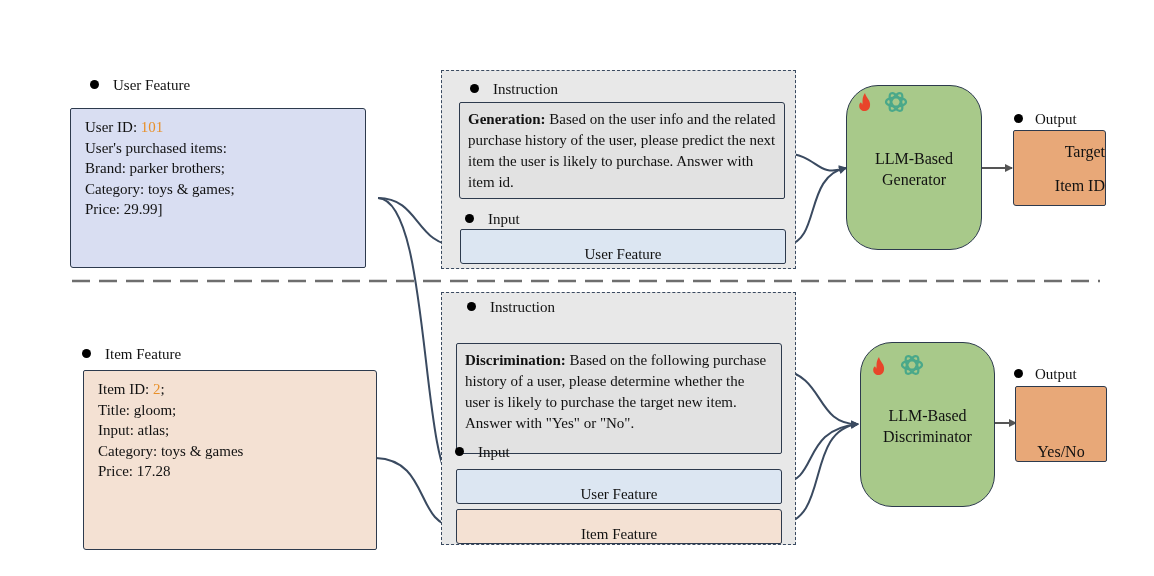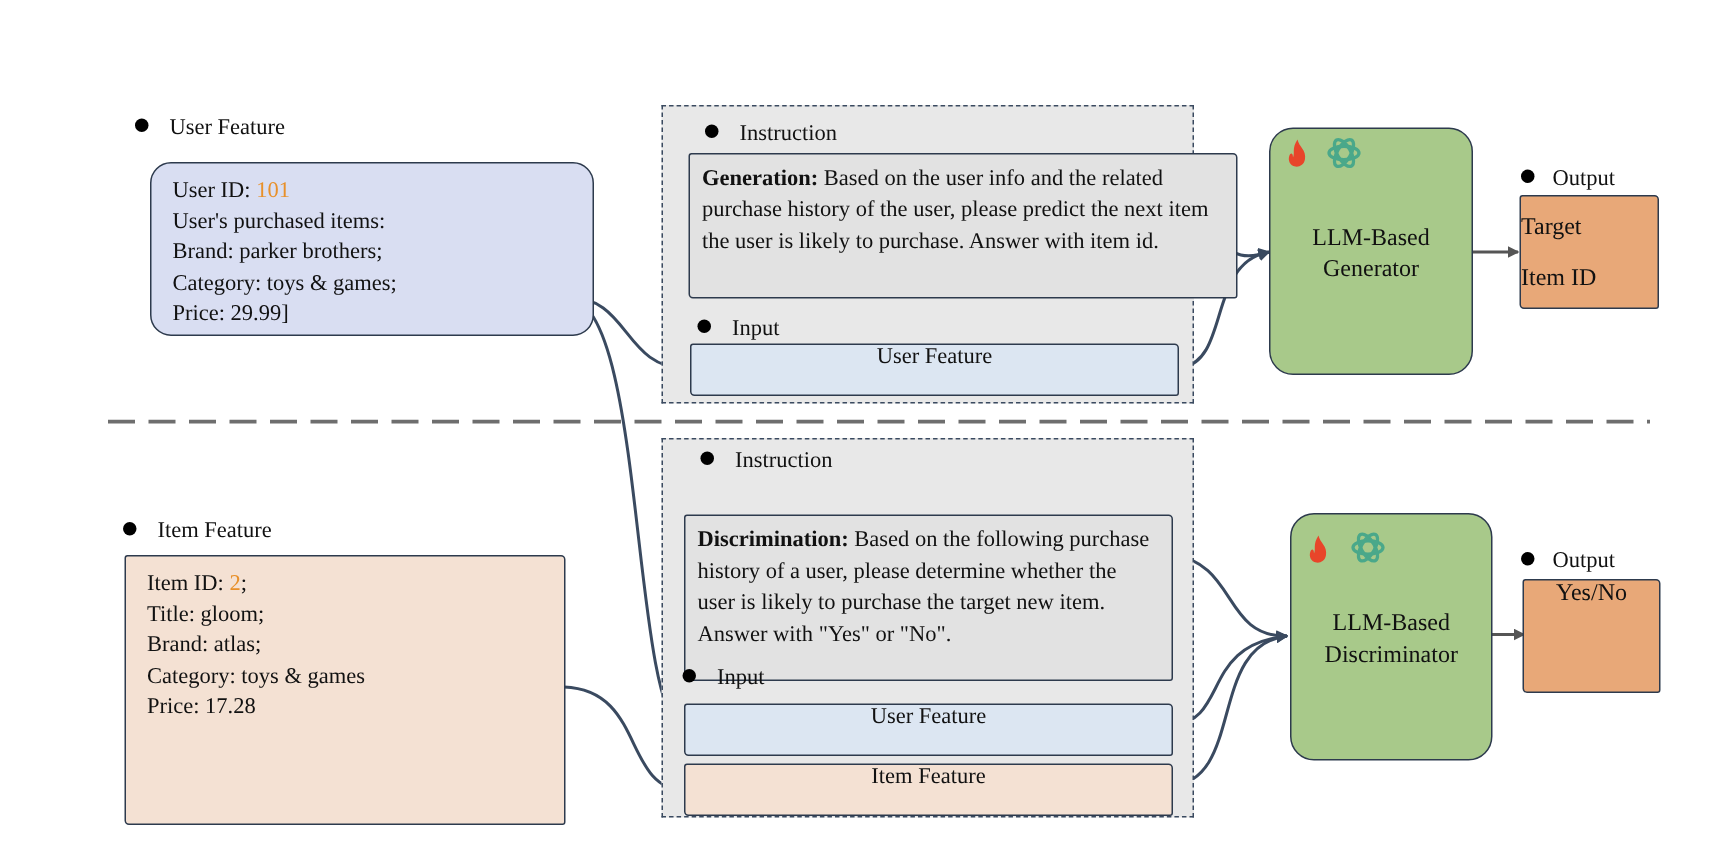--- a/index.html
+++ b/index.html
@@ -13,22 +13,22 @@
             border-radius:2px 3px 2px 3px; }
   .feat-text { font-size:15px; line-height:20.5px; padding:8px 0 0 14px; white-space:nowrap; }
   .orange { color:#e8902a; }
   .user-box { background:#d9def2; }
   .item-box { background:#f4e1d3; }
   .instr-box { background:#e2e2e2; }
   .input-user { background:#dce6f2; }
   .input-item { background:#f4e1d3; }
   .group { position:absolute; border:1.2px dashed #3a4a60; background:#e8e8e8; box-sizing:border-box; }
   .instr-text { font-size:15px; line-height:21px; padding:6px 8px 0 8px; }
-  .center-label { display:flex; align-items:flex-start; justify-content:center; font-size:15px; height:100%;gap:13px; }
-  .llm { position:absolute; background:#a8c98a; border:1.5px solid #2d3a4d; border-radius:16px; box-sizing:border-box;padding-left:20px; }
+  .center-label { display:flex; align-items:flex-end; justify-content:center; font-size:15px; height:100%;gap:13px; }
+  .llm { position:absolute; background:#a8c98a; border:1.5px solid #2d3a4d; border-radius:32px; box-sizing:border-box;padding-left:20px; }
   .llm-text { position:absolute; left:0; right:0; text-align:center; font-size:16px; line-height:21px; }
   .out-box { background:#e8a878; }
   .icon { position:absolute; }
 </style>
 </head>
 <body>
 
 <svg class="abs" style="left:0;top:0" width="1154" height="576">
   <defs>
     <marker id="arr" markerWidth="8" markerHeight="8" refX="7" refY="4" orient="auto" markerUnits="userSpaceOnUse">
@@ -51,48 +51,48 @@
   </g>
   <g stroke="#555" stroke-width="2">
     <line x1="981" y1="168" x2="1012" y2="168" marker-end="url(#arrg)"></line>
     <line x1="994" y1="423" x2="1016" y2="423" marker-end="url(#arrg)"></line>
   </g>
 </svg>
 
 <div class="bullet-label" style="left:90px;top:76px;">
   <span class="dot"></span><span>User Feature</span>
 </div>
-<div class="sketch user-box" style="left:100px;top:108px;width:296px;height:116px;border-radius:14px;">
+<div class="sketch user-box" style="left:70px;top:108px;width:296px;height:160px;">
   <div class="feat-text" id="user-lines">
       <div><span>User ID: </span><span class="orange" style="color: rgb(232, 144, 42);">101</span></div>
       <div><span>User's purchased items:</span></div>
       <div><span>Brand: parker brothers;</span></div>
       <div><span>Category: toys &amp; games;</span></div>
       <div><span>Price: 29.99]</span></div>
     </div>
 </div>
 
 <div class="bullet-label" style="left:82px;top:345px;">
   <span class="dot"></span><span>Item Feature</span>
 </div>
 <div class="sketch item-box" style="left:83px;top:370px;width:294px;height:180px;">
   <div class="feat-text" id="item-lines">
       <div><span>Item ID: </span><span class="orange" style="color: rgb(232, 144, 42);">2</span><span>;</span></div>
       <div><span>Title: gloom;</span></div>
-      <div><span>Brand: atlas;</span></div>
+      <div><span>Input: atlas;</span></div>
       <div><span>Category: toys &amp; games</span></div>
       <div><span>Price: 17.28</span></div>
     </div>
 </div>
 
 <div class="group" style="left:441px;top:70px;width:355px;height:199px;"></div>
 <div class="bullet-label" style="left:470px;top:80px;">
   <span class="dot"></span><span>Instruction</span>
 </div>
-<div class="sketch instr-box" style="left:459px;top:102px;width:366px;height:97px;">
+<div class="sketch instr-box" style="left:459px;top:102px;width:326px;height:97px;">
   <div class="instr-text"><b>Generation:</b><span> Based on the user info and the related purchase history of the user, please predict the next item the user is likely to purchase. Answer with item id.</span></div>
 </div>
 <div class="bullet-label" style="left:465px;top:210px;">
   <span class="dot"></span><span>Input</span>
 </div>
 <div class="sketch input-user" style="left:460px;top:229px;width:326px;height:35px;">
   <div class="center-label">User Feature</div>
 </div>
 
 <div class="llm" style="left:846px;top:85px;width:136px;height:165px;">

